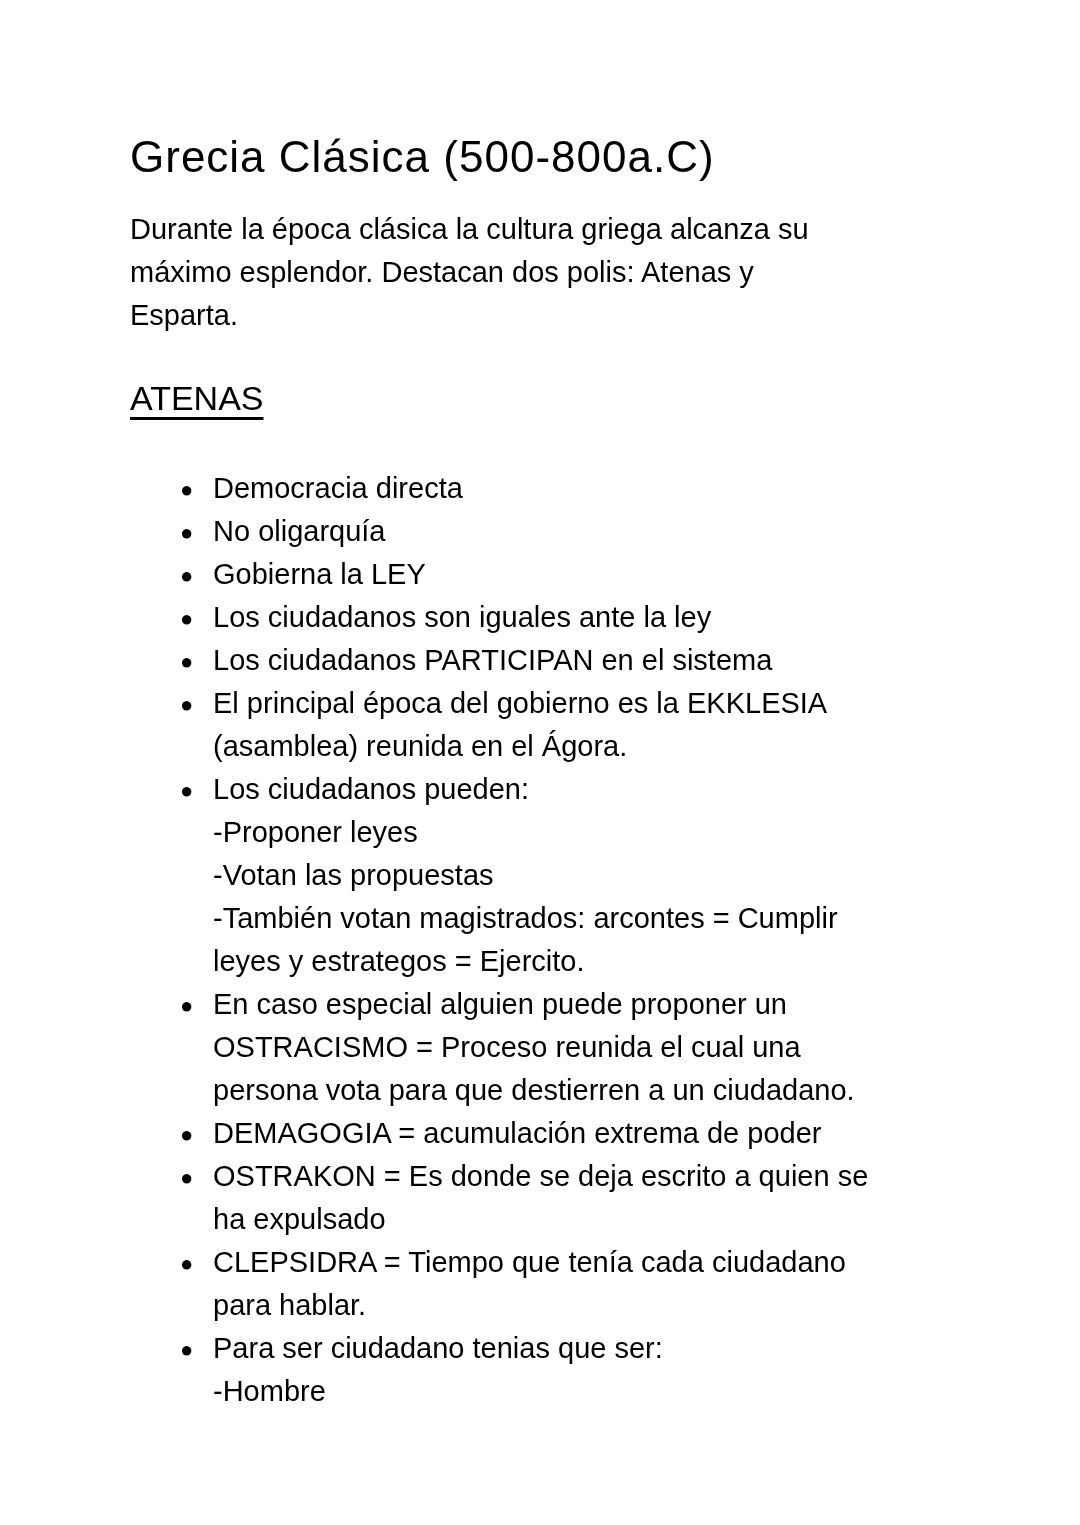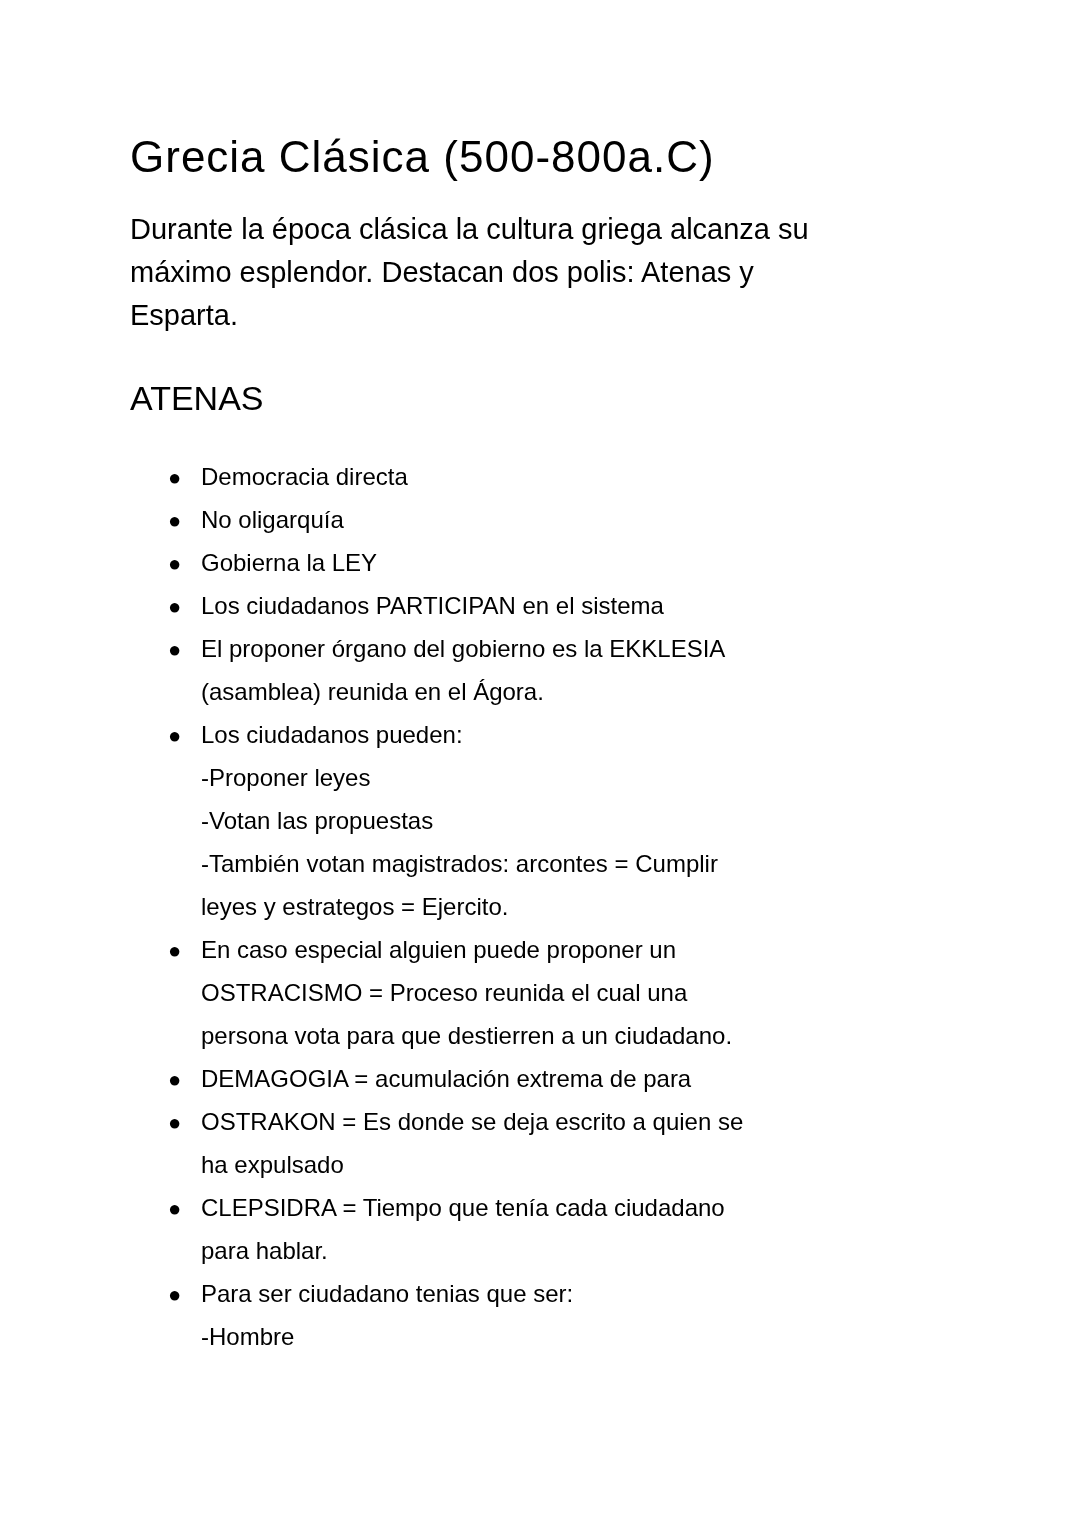--- a/index.html
+++ b/index.html
@@ -35,28 +35,29 @@
     margin: 0 0 42px 0;
     white-space: pre-line;
   }
   .section-heading {
     font-family: cursive, sans-serif;
     font-weight: 400;
     font-size: 34px;
     line-height: 38px;
     margin: 0 0 34px 0;
     display: inline-block;
+    text-decoration: underline;
     text-decoration-thickness: 3px;
     text-underline-offset: 7px;
   }
   .bullet-list {
     list-style: none;
-    margin: 4px;
+    margin: 16px;
     padding: 0 0 0 67px;
-    font-size: 24px;
+    font-size: 29px;
     line-height: 43px;
   }
   .bullet-list li {
     position: relative;
     white-space: pre-line;
     margin: 0;
   }
   .bullet-list li::before {
     content: "\25CF";
     position: absolute;
@@ -75,32 +76,33 @@
   <p class="intro">Durante la época clásica la cultura griega alcanza su
 máximo esplendor. Destacan dos polis: Atenas y
 Esparta.</p>
 
   <h2 class="section-heading">ATENAS</h2>
 
   <ul class="bullet-list">
       <li>Democracia directa</li>
       <li>No oligarquía</li>
       <li>Gobierna la LEY</li>
+      <li>Los ciudadanos son iguales ante la ley</li>
       <li>Los ciudadanos PARTICIPAN en el sistema</li>
-      <li>El proponer órgano del gobierno es la EKKLESIA
+      <li>El principal época del gobierno es la EKKLESIA
 (asamblea) reunida en el Ágora.</li>
       <li>Los ciudadanos pueden:
 -Proponer leyes
 -Votan las propuestas
 -También votan magistrados: arcontes = Cumplir
 leyes y estrategos = Ejercito.</li>
       <li>En caso especial alguien puede proponer un
 OSTRACISMO = Proceso reunida el cual una
 persona vota para que destierren a un ciudadano.</li>
-      <li>DEMAGOGIA = acumulación extrema de para</li>
+      <li>DEMAGOGIA = acumulación extrema de poder</li>
       <li>OSTRAKON = Es donde se deja escrito a quien se
 ha expulsado</li>
       <li>CLEPSIDRA = Tiempo que tenía cada ciudadano
 para hablar.</li>
       <li>Para ser ciudadano tenias que ser:
 -Hombre</li>
     </ul>
 </div>
 
 </body></html>

